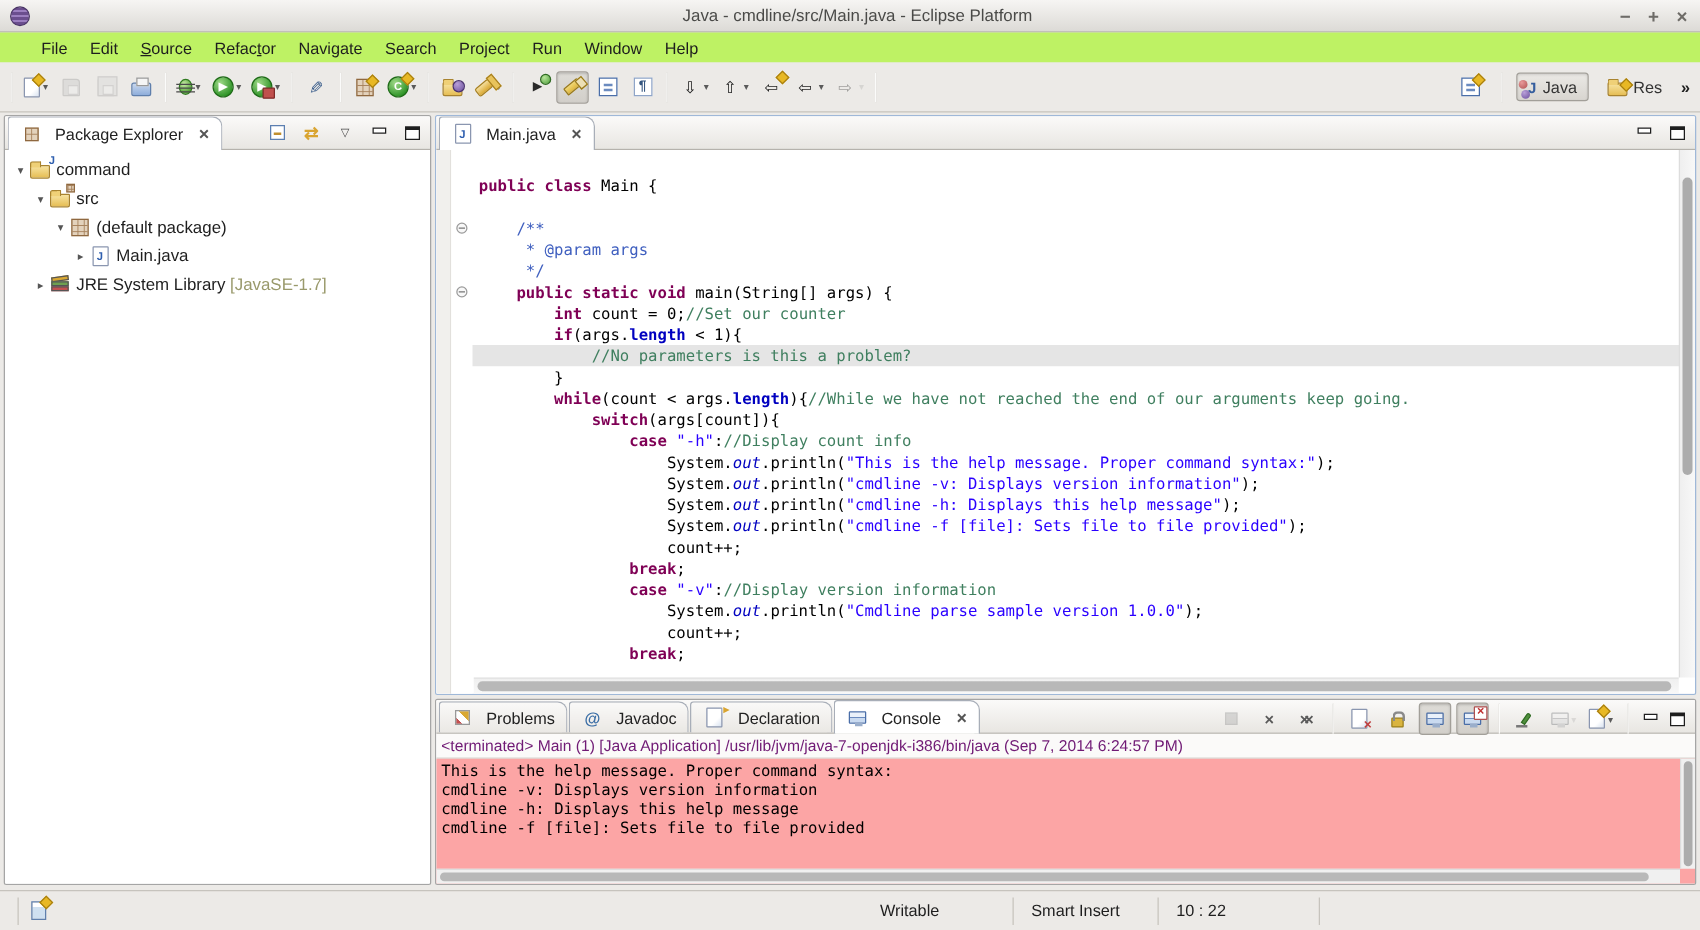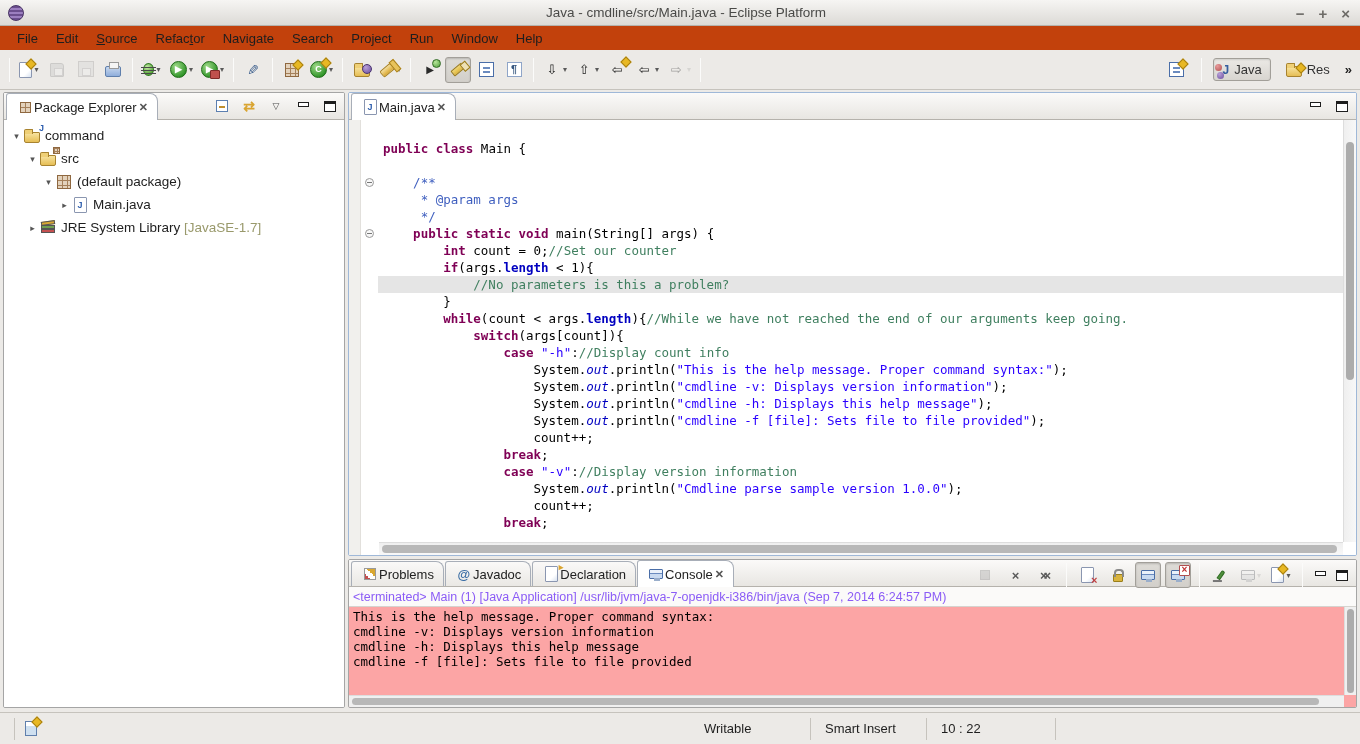--- a/index.html
+++ b/index.html
@@ -15,21 +15,21 @@
   .app-logo { width:16px; height:16px; border-radius:50%; margin-left:8px;
     background:repeating-linear-gradient(#6B4E8E 0 2px,#9C7FC0 2px 4px);
     border:1px solid #4A3566; }
   .wtitle { position:absolute; left:12px; right:0; text-align:center; font-weight:normal;
     font-size:13.5px; color:#4A4A48; pointer-events:none; }
   .wctrl { position:absolute; right:10px; top:0; height:26px; display:flex; gap:14px;
     align-items:center; color:#6E6C68; font-size:15px; font-weight:bold; }
   .wctrl span { cursor:default; }
   
   .menubar { position:absolute; left:0; top:26px; right:0; height:24px;
-    display:flex; align-items:center; padding-left:8px; background:#c2410c; }
+    display:flex; align-items:center; padding-left:24px; background:#bef264; }
   .menu-item { padding:2px 9px; color:#1E1E1E; }
   .menu-item u { text-decoration:underline; }
   
   .toolbar { position:absolute; left:0; top:50px; right:0; height:40px;
     display:flex; align-items:center; background:#ECEAE7; border-bottom:1px solid #C6C3BD; padding-left:4px; }
   .tb-sep { width:1px; height:24px; background:#C2BFB9; margin:0 5px; border-right:1px solid #FBFBFA; }
   .tb-btn { height:26px; min-width:26px; display:inline-flex; align-items:center; justify-content:center;
     border:1px solid transparent; border-radius:3px; margin:0 1px; padding:0 2px; }
   .tb-btn.pressed { background:linear-gradient(#DEDCD7,#D2CFCA); border-color:#A29F99;
     box-shadow:inset 0 1px 2px rgba(0,0,0,.18); }
@@ -106,21 +106,21 @@
     background:radial-gradient(circle at 35% 30%,#B89FD8,#6B4F9E); }
   .persp-res-label { max-width:30px; overflow:hidden; white-space:nowrap; }
   .persp-overflow { color:#1E1E1E; font-weight:bold; font-size:13px; letter-spacing:-2px; padding-right:4px; }
   
   .view { position:absolute; background:#fff; border:1px solid #A5A5A5; border-radius:2px; overflow:hidden; }
   #pkg-view   { left:3px;  top:92px;  width:342px;  height:616px; }
   #editor-view{ left:348px; top:92px;  width:1009px; height:464px; border-color:#9FB8D8; }
   #console-view{ left:348px; top:559px; width:1009px; height:149px; }
   .tabbar { height:27px; background:linear-gradient(#FBFAF9,#E8E6E2); border-bottom:1px solid #B5B2AC;
     display:flex; align-items:flex-end; padding-left:2px; position:relative; }
-  .tab { height:25px; display:flex; align-items:center; gap:0; padding:0 9px;
+  .tab { height:25px; display:flex; align-items:center; gap:10px; padding:0 9px;
     border:1px solid #A8AEB8; border-bottom:none; border-radius:3px 8px 0 0; margin-right:1px;
     background:linear-gradient(#FAF9F8,#EAE8E4); position:relative; z-index:1;margin-top:48px; }
   .tab.active { background:#FFFFFF; z-index:3; margin-bottom:-1px; height:27px; }
   .tab-close { color:#555; font-size:11px; font-weight:bold; margin-left:2px; }
   .view-toolbar { position:absolute; right:4px; top:0; height:26px; display:flex; align-items:center; gap:7px; }
   .vt-btn { display:inline-flex; align-items:center; justify-content:center; width:20px; height:20px; }
   
   .tree { padding-top:4px; font-size:13.5px; color:#1E1E1E; background:#fff; height:calc(100% - 27px); }
   .tree-row { height:23px; display:flex; align-items:center; }
   .tree-arrow { width:13px; text-align:center; color:#555; font-size:9px; flex:none; }
@@ -156,21 +156,21 @@
   .tk-s { color:#2A00FF; }
   .tk-f { color:#0000C0;font-weight:bold; }
   .tk-i { color:#0000C0; font-style:italic; }
   .vscroll { position:absolute; right:0; top:0; bottom:13px; width:13px; background:linear-gradient(90deg,#EFEFEF,#F8F8F8); border-left:1px solid #DDD; }
   .vthumb { position:absolute; left:2px; right:2px; border-radius:5px; background:#ACACAC; }
   .hscroll { position:absolute; left:0; right:13px; bottom:0; height:13px; background:linear-gradient(#EFEFEF,#F8F8F8); border-top:1px solid #DDD; }
   .hthumb { position:absolute; top:2px; bottom:2px; border-radius:5px; background:#B8B8B8; }
   
   .console-toolbar { position:absolute; right:4px; top:2px; display:flex; align-items:center; gap:2px; }
   .console-header { height:20px; background:#FBFAF9; border-bottom:1px solid #D5D3CF;
-    font-size:12.5px; color:#8b5cf6; display:flex; align-items:center; padding-left:4px; }
+    font-size:12.5px; color:#701a75; display:flex; align-items:center; padding-left:4px; }
   .console-out { position:relative; height:calc(100% - 27px - 20px); background:#fca5a5;
     font-family:"DejaVu Sans Mono", monospace; font-size:12.5px; line-height:15px; color:#000; }
   .console-lines { padding:2px 4px; }
   .console-line { white-space:pre; }
   .c-vscroll { position:absolute; right:0; top:0; bottom:12px; width:12px; background:#F0F0F0; border-left:1px solid #DDD; }
   .c-hscroll { position:absolute; left:0; right:12px; bottom:0; height:12px; background:#F0F0F0; border-top:1px solid #DDD; }
   
   .statusbar { position:absolute; left:0; right:0; top:712px; height:32px; background:#ECEAE7;
     border-top:1px solid #C6C3BD; display:flex; align-items:center; }
   .sb-sep { width:1px; height:22px; background:#C6C3BD; }

